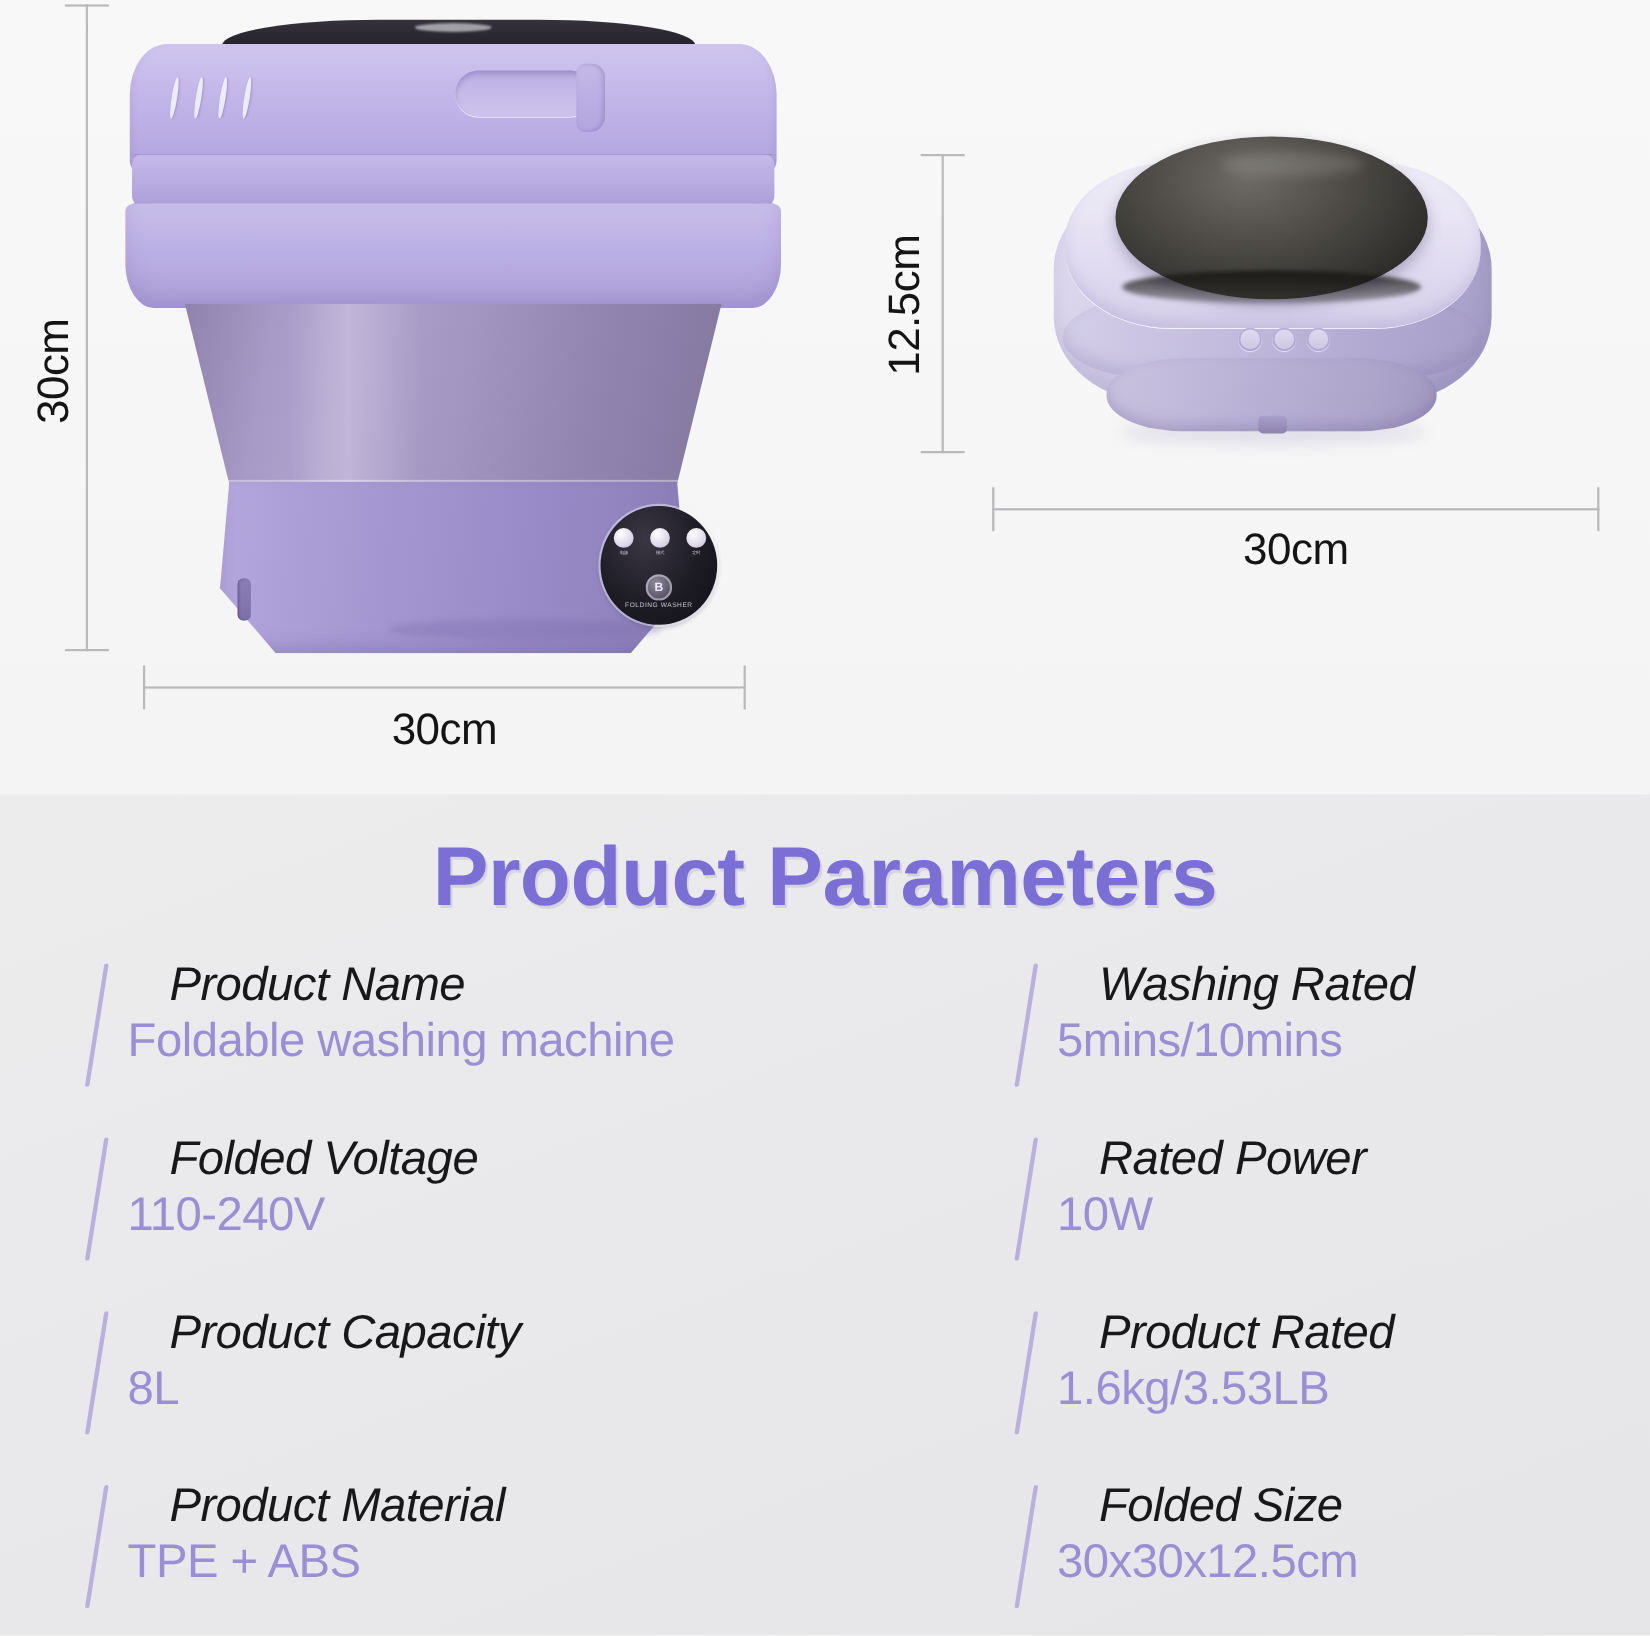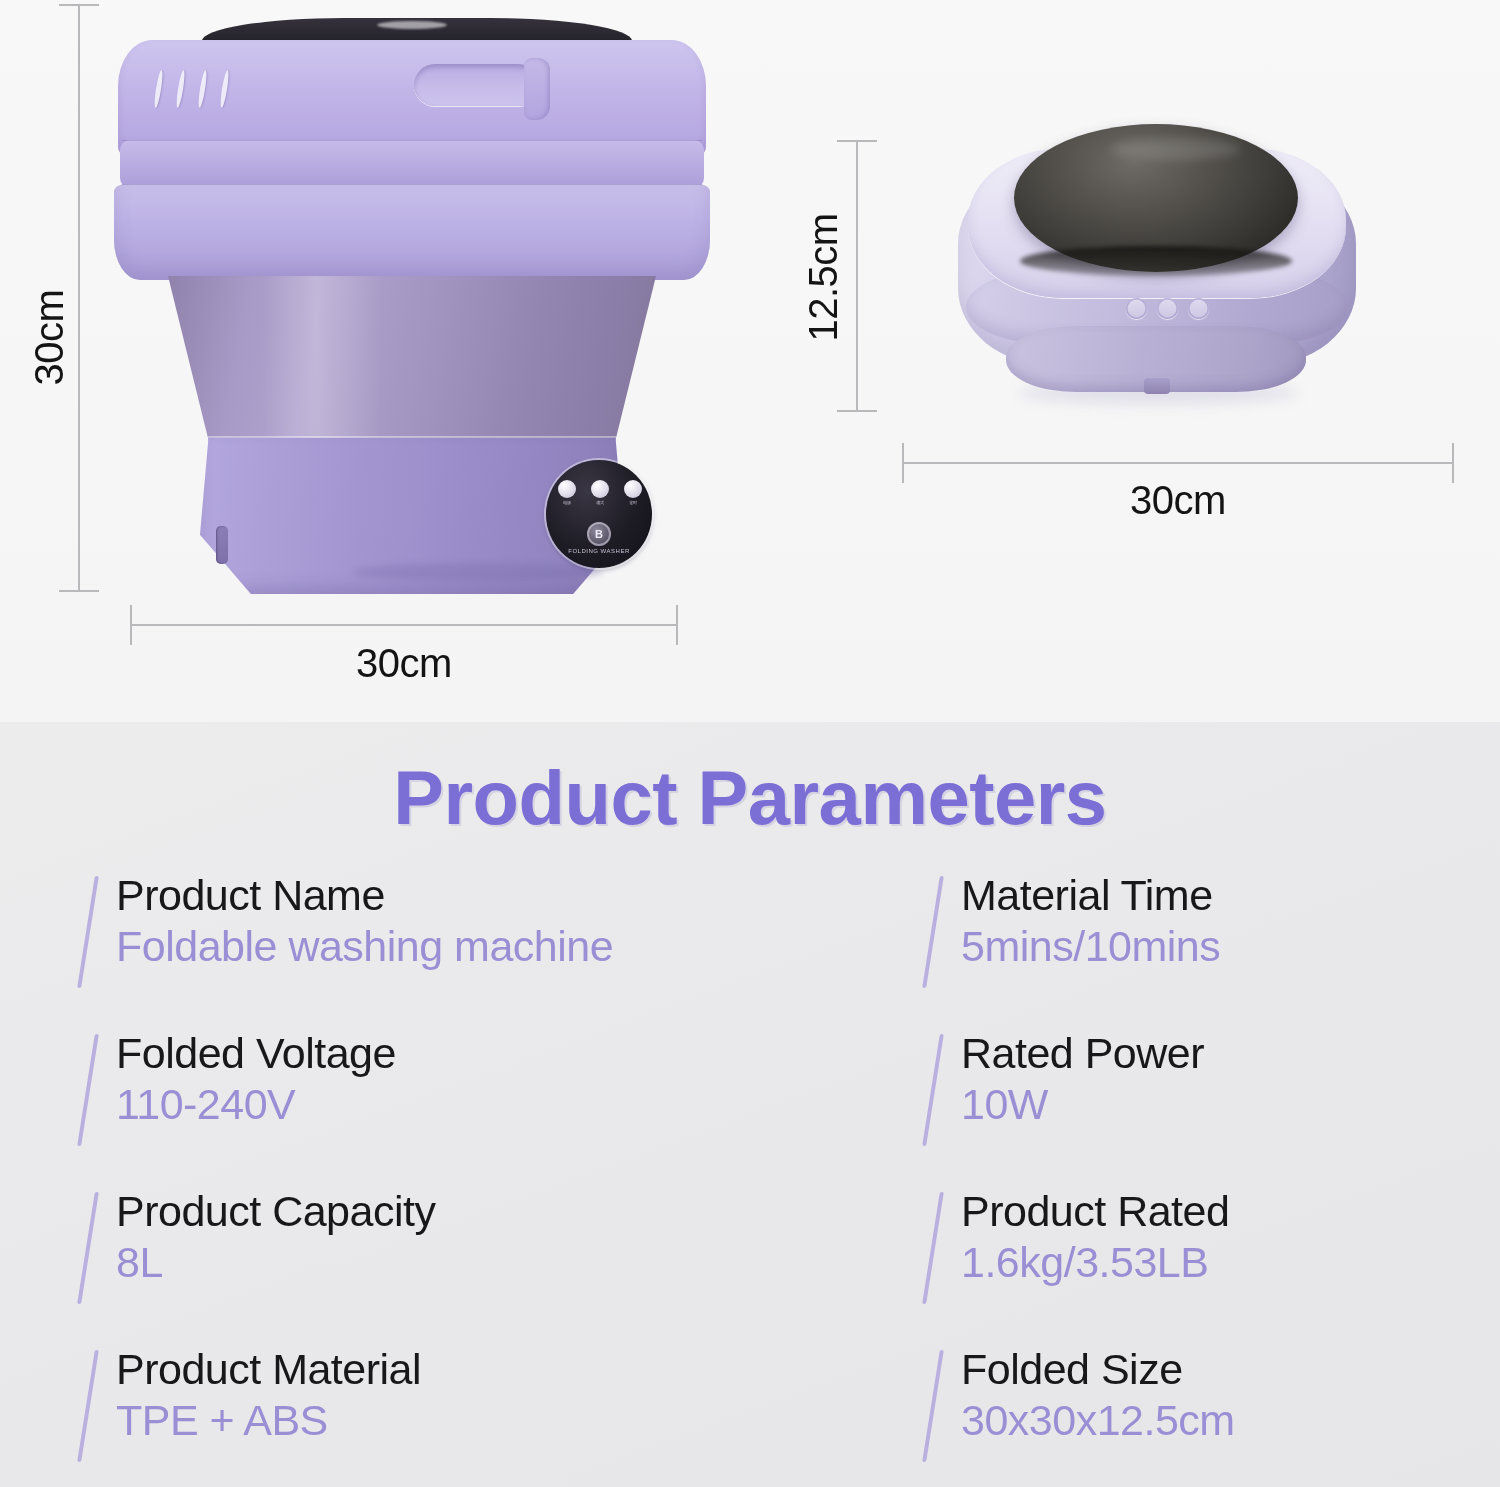--- a/index.html
+++ b/index.html
@@ -341,24 +341,26 @@
   .param-bar {
     position: absolute; left: 16px; top: 6px;
     width: 4px; height: 112px;
     background: #b9b0e0;
     transform: skewX(-9deg);
     border-radius: 2px;
   }
   .param-label {
     color: #18181a;
     font-size: 43px;
+    font-style: italic;
     font-weight: 400;
     letter-spacing: -0.5px;
     line-height: 1.18;
     white-space: nowrap;
+    margin-left: 38px;
   }
   .param-value {
     margin-top: 0;
     color: #9a8fd4;
     font-size: 43px;
     font-weight: 400;
     letter-spacing: -0.5px;
     line-height: 1.18;
     white-space: nowrap;
   }
@@ -451,21 +453,21 @@
     <div class="params-grid">
 
       <div class="param-item">
         <div class="param-bar"></div>
         <div class="param-label">Product Name</div>
         <div class="param-value">Foldable washing machine</div>
       </div>
 
       <div class="param-item">
         <div class="param-bar"></div>
-        <div class="param-label">Material Time</div>
+        <div class="param-label">Washing Rated</div>
         <div class="param-value">5mins/10mins</div>
       </div>
 
       <div class="param-item">
         <div class="param-bar"></div>
         <div class="param-label">Folded Voltage</div>
         <div class="param-value">110-240V</div>
       </div>
 
       <div class="param-item">

